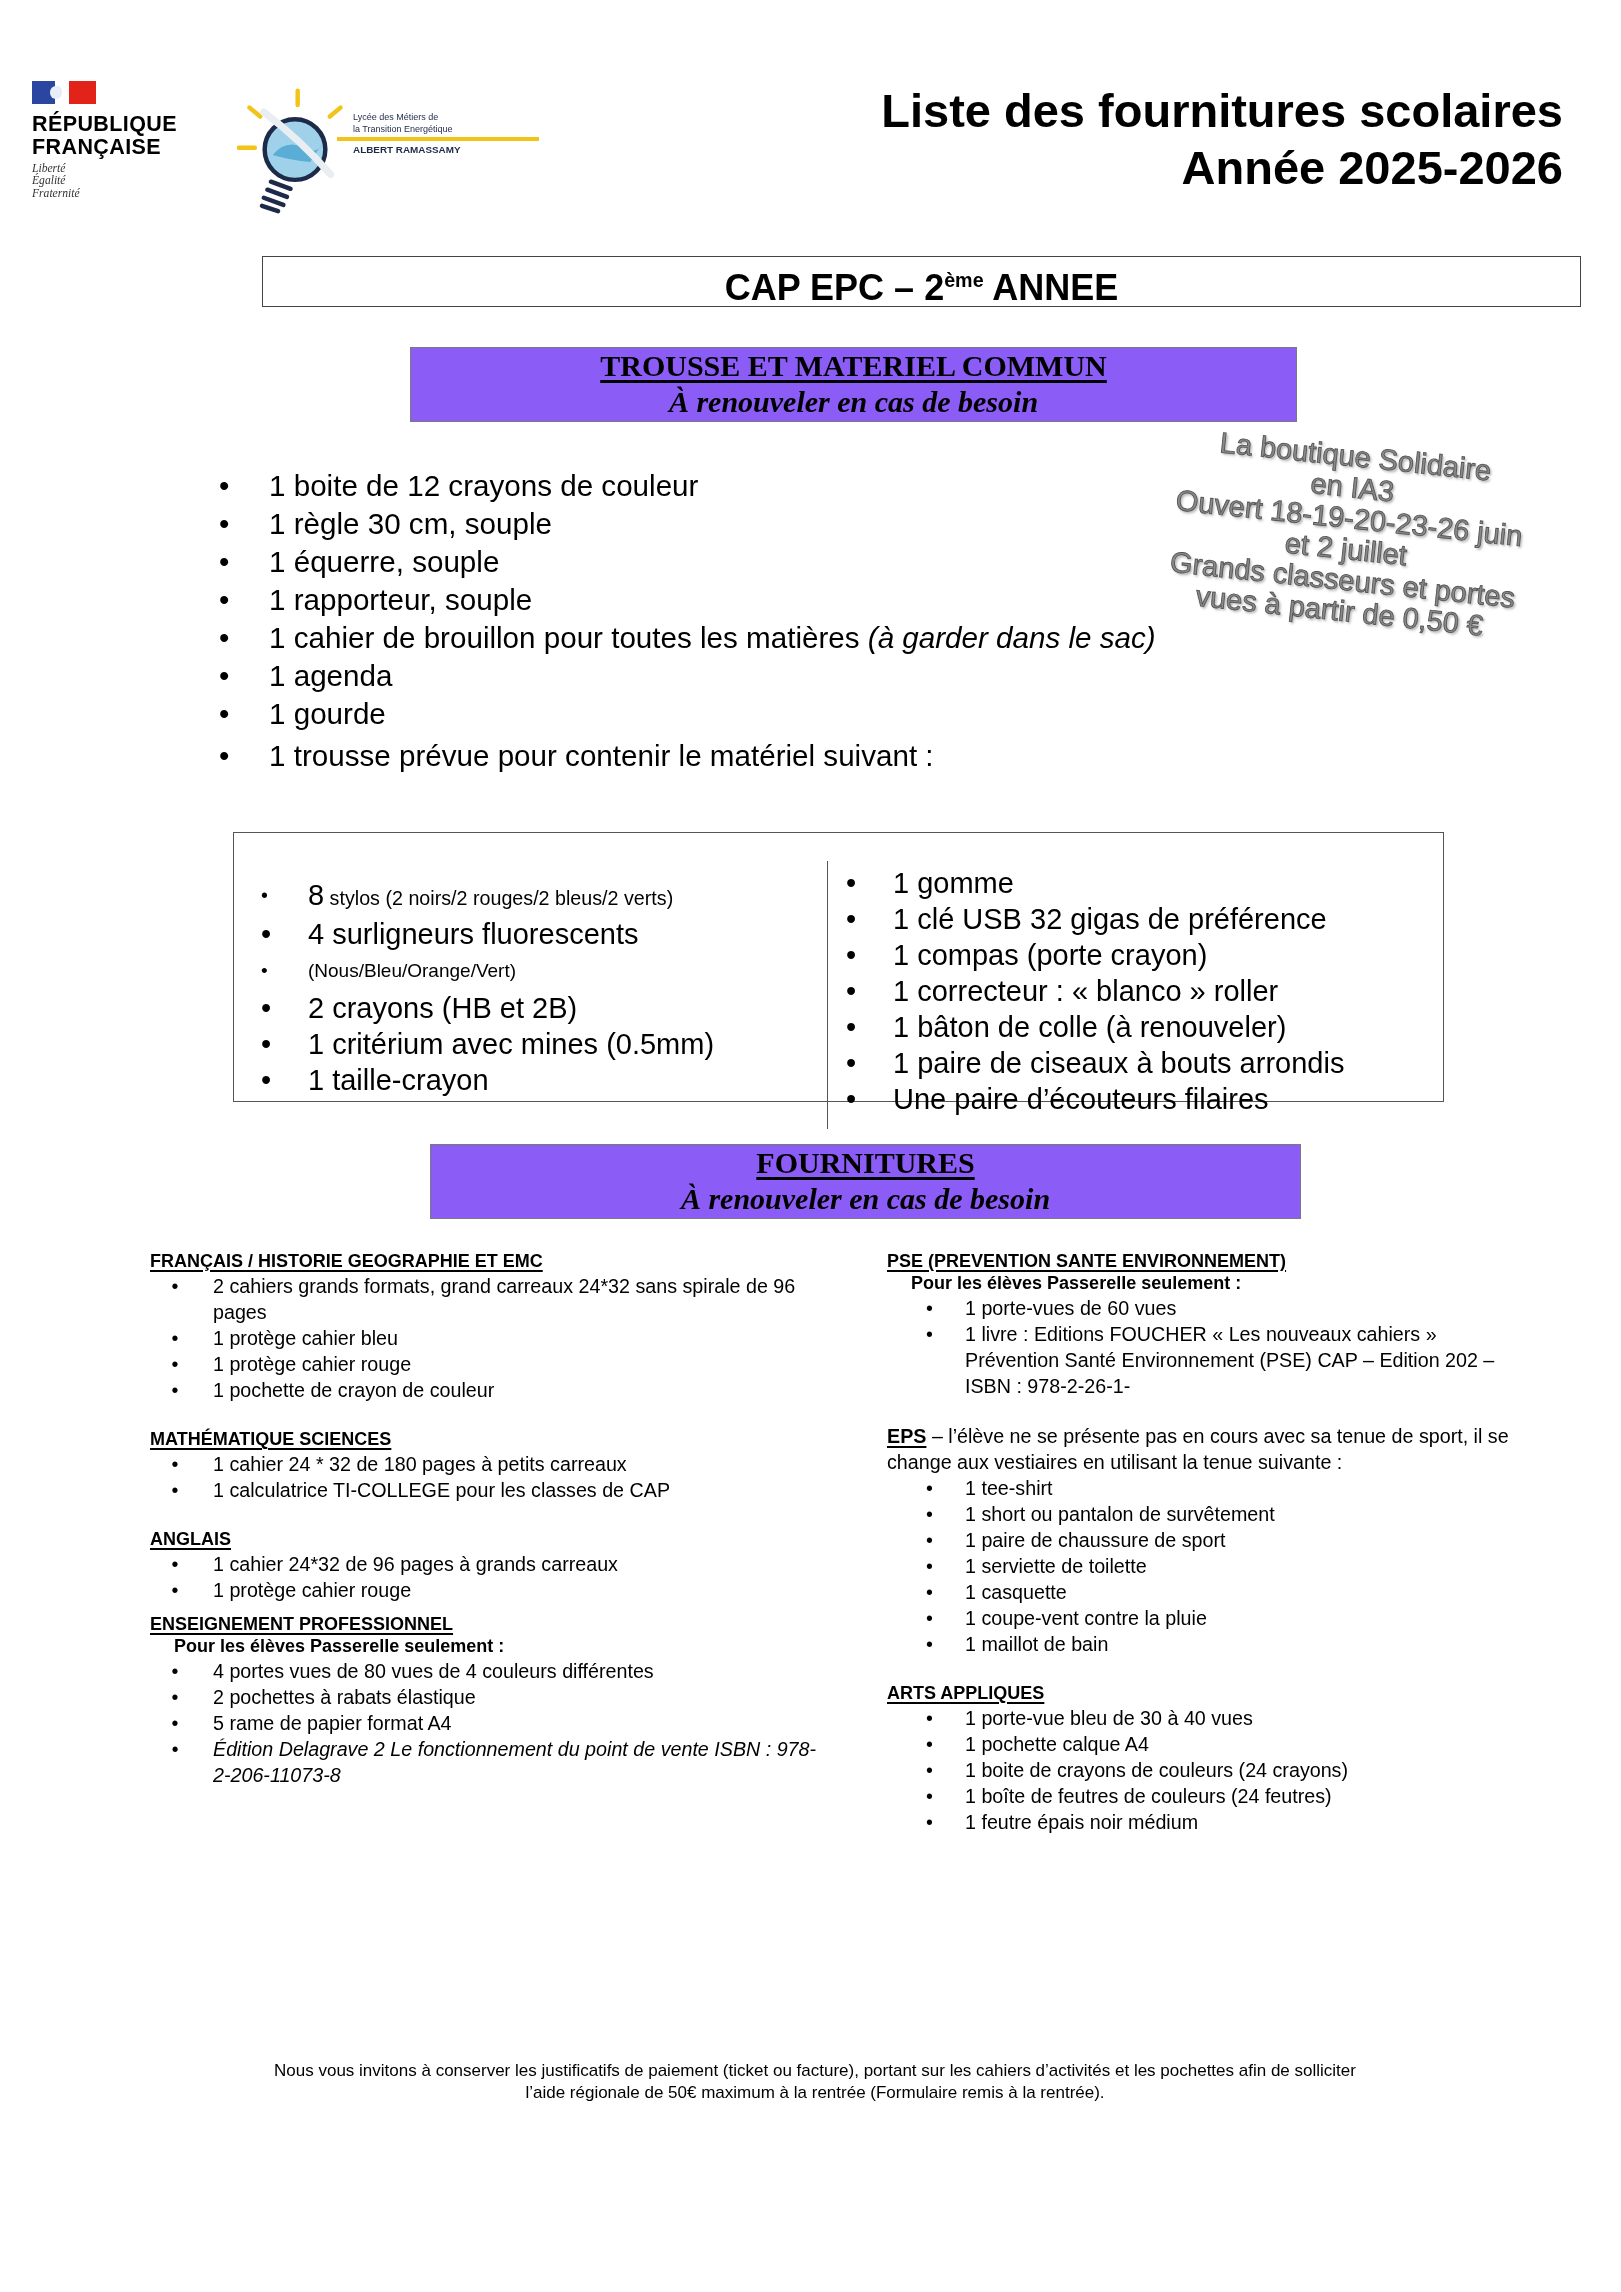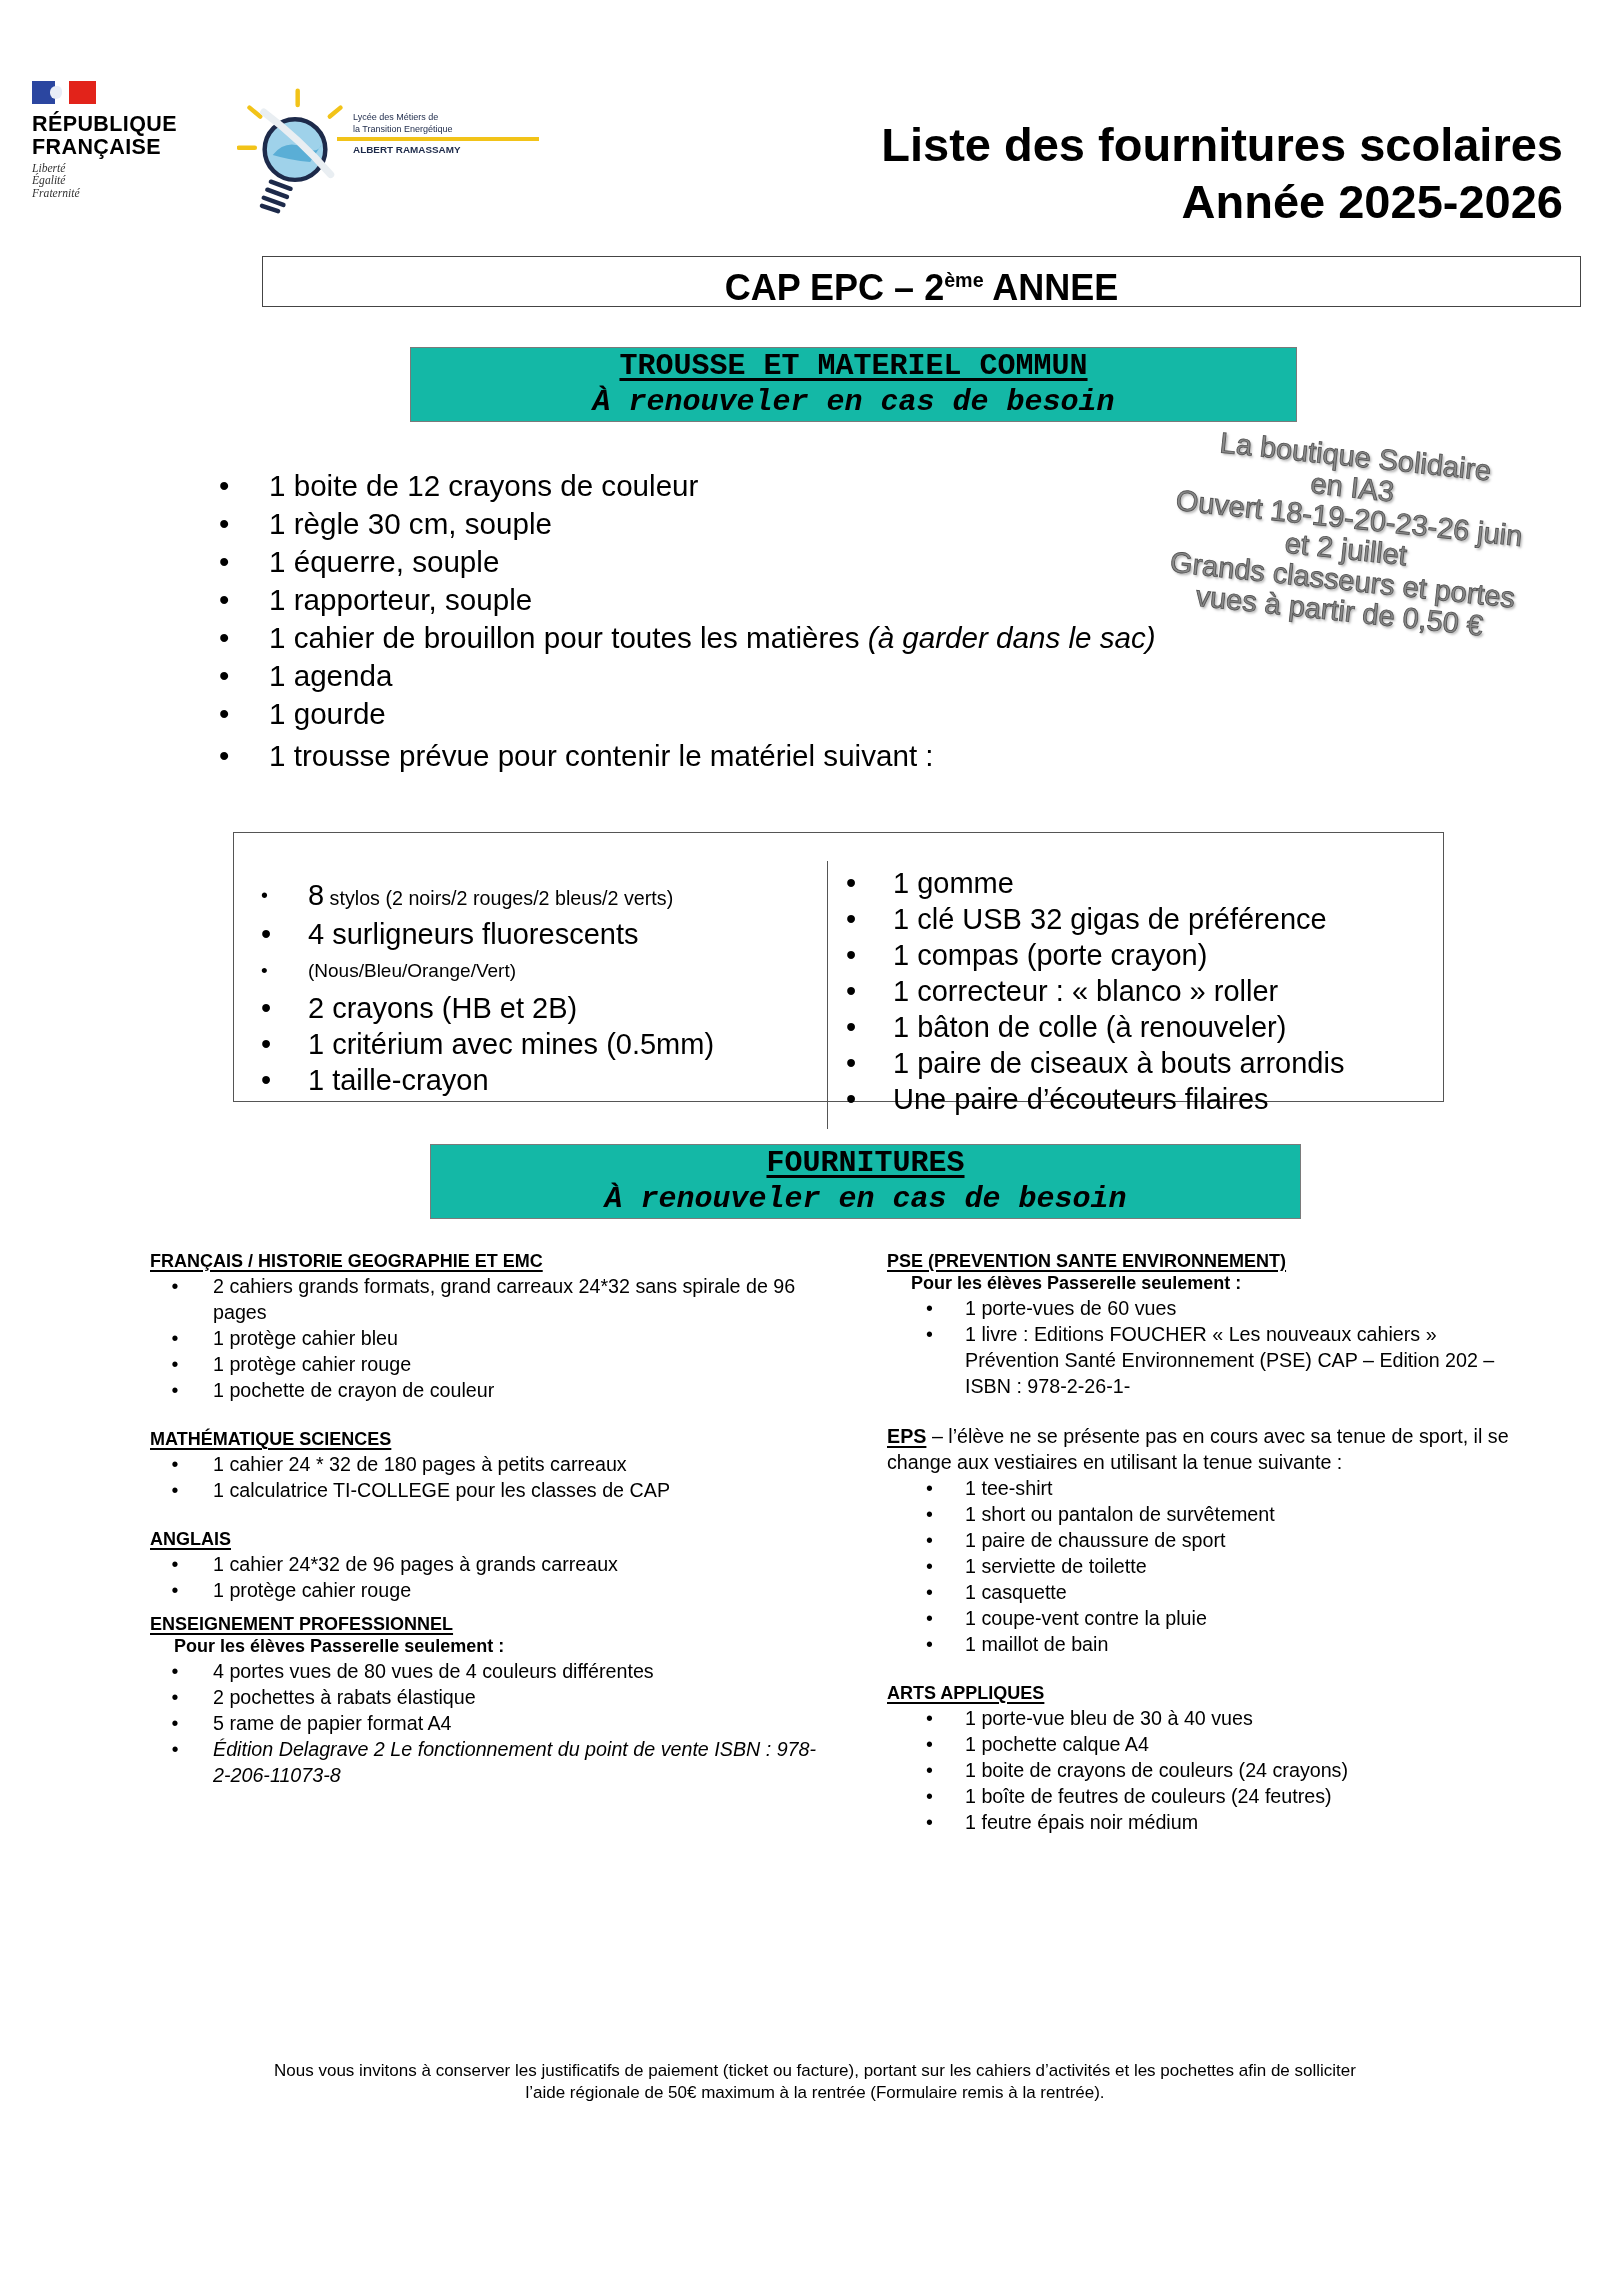--- a/index.html
+++ b/index.html
@@ -15,28 +15,28 @@
     .rf-flag .red { width: 27px; height: 23px; background: #e2231a; }
     .rf-name { font-weight: bold; font-size: 21.5px; line-height: 23px; letter-spacing: 0.4px; margin-top: 9px; }
     .rf-motto { font-family: "Liberation Serif", serif; font-style: italic; font-size: 11.6px; line-height: 12.5px; color: #333; margin-top: 3.6px; }
 
     .school-logo { position: absolute; left: 237px; top: 85px; width: 304px; height: 130px; }
     .school-text { position: absolute; left: 116px; top: 27px; width: 179px; font-size: 9px; line-height: 11.6px; color: #1d2a4a; }
     .school-text .line-bar { height: 3.6px; background: #f2c318; margin: 1.8px 0 3.6px -16px; width: 202px; }
     .school-text .bold { font-weight: bold; font-size: 9.9px; }
 
     
-    .main-title { position: absolute; right: 59px; top: 82px; text-align: right; font-weight: bold; font-size: 47px; line-height: 57px; margin-top: 34px; }
+    .main-title { position: absolute; right: 59px; top: 82px; text-align: right; font-weight: bold; font-size: 47px; line-height: 57px; }
 
     
     .class-banner { position: absolute; left: 262px; top: 256px; width: 1319px; height: 51px; border: 1.8px solid #444; text-align: center; font-weight: bold; font-size: 36px; line-height: 47px; }
     .class-banner sup { font-size: 19.7px; vertical-align: 12.5px; }
 
     
-    .section-header { position: absolute; background: #14b8a6; border: 1.8px solid #7a7a7a; text-align: center; font-family: Liberation Mono, monospace; font-weight: bold; }
+    .section-header { position: absolute; background: #8b5cf6; border: 1.8px solid #7a7a7a; text-align: center; font-family: Liberation Serif, serif; font-weight: bold; }
     .section-header .h-title { font-size: 30px; line-height: 36px; text-decoration: underline; text-decoration-thickness: 2.7px; text-underline-offset: 3.6px; }
     .section-header .h-sub { font-size: 30px; line-height: 36px; font-style: italic; }
     .sh-trousse { left: 410px; top: 347px; width: 887px; height: 75px; }
     .sh-fourn { left: 430px; top: 1144px; width: 871px; height: 75px; }
 
     
     ul.main-list { position: absolute; left: 219px; top: 467px; list-style: none; }
     ul.main-list li { position: relative; padding-left: 50px; font-size: 29.6px; line-height: 38px; }
     ul.main-list li::before { content: "•"; position: absolute; left: 0; top: 0; }
     ul.main-list li:last-child { margin-top: 3.6px; }

